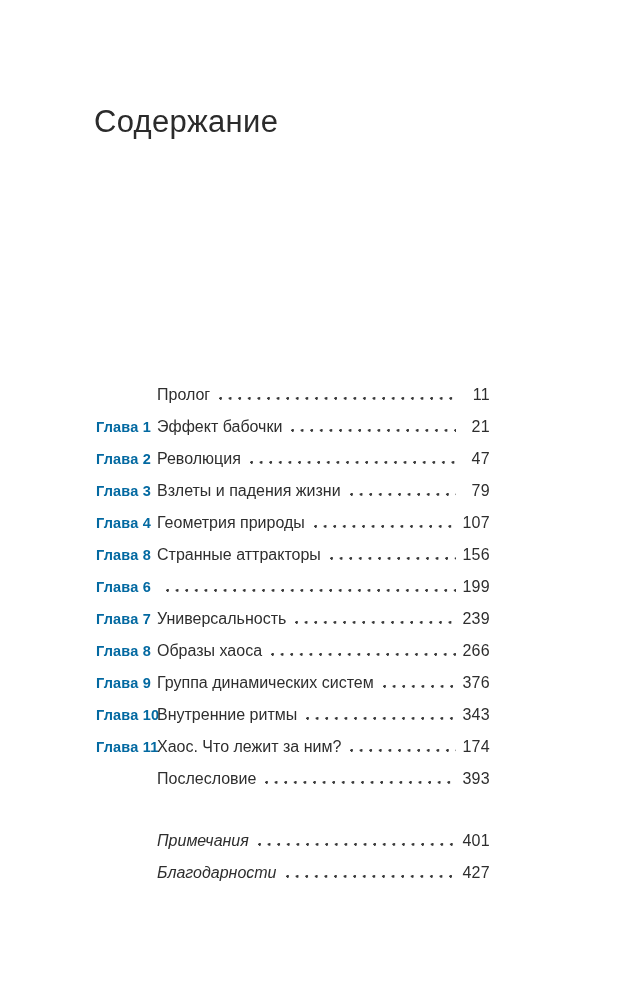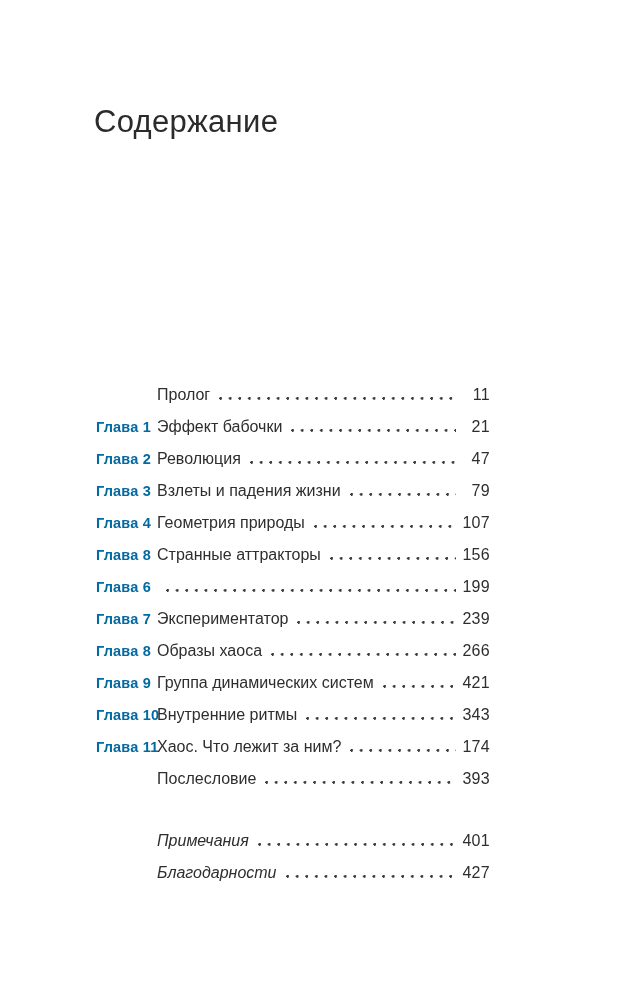--- a/index.html
+++ b/index.html
@@ -119,35 +119,35 @@
     <span class="leader"></span>
     <span class="page-num">156</span>
   </div>
       <div class="toc-row">
     <span class="chapter-label">Глава 6</span>
     <span class="leader"></span>
     <span class="page-num">199</span>
   </div>
       <div class="toc-row">
     <span class="chapter-label">Глава 7</span>
-    <span class="entry-title">Экспериментатор</span>
+    <span class="entry-title">Универсальность</span>
     <span class="leader"></span>
     <span class="page-num">239</span>
   </div>
       <div class="toc-row">
     <span class="chapter-label">Глава 8</span>
     <span class="entry-title">Образы хаоса</span>
     <span class="leader"></span>
     <span class="page-num">266</span>
   </div>
       <div class="toc-row">
     <span class="chapter-label">Глава 9</span>
     <span class="entry-title">Группа динамических систем</span>
     <span class="leader"></span>
-    <span class="page-num">421</span>
+    <span class="page-num">376</span>
   </div>
       <div class="toc-row">
     <span class="chapter-label">Глава 10</span>
     <span class="entry-title">Внутренние ритмы</span>
     <span class="leader"></span>
     <span class="page-num">343</span>
   </div>
       <div class="toc-row">
     <span class="chapter-label">Глава 11</span>
     <span class="entry-title">Хаос. Что лежит за ним?</span>

